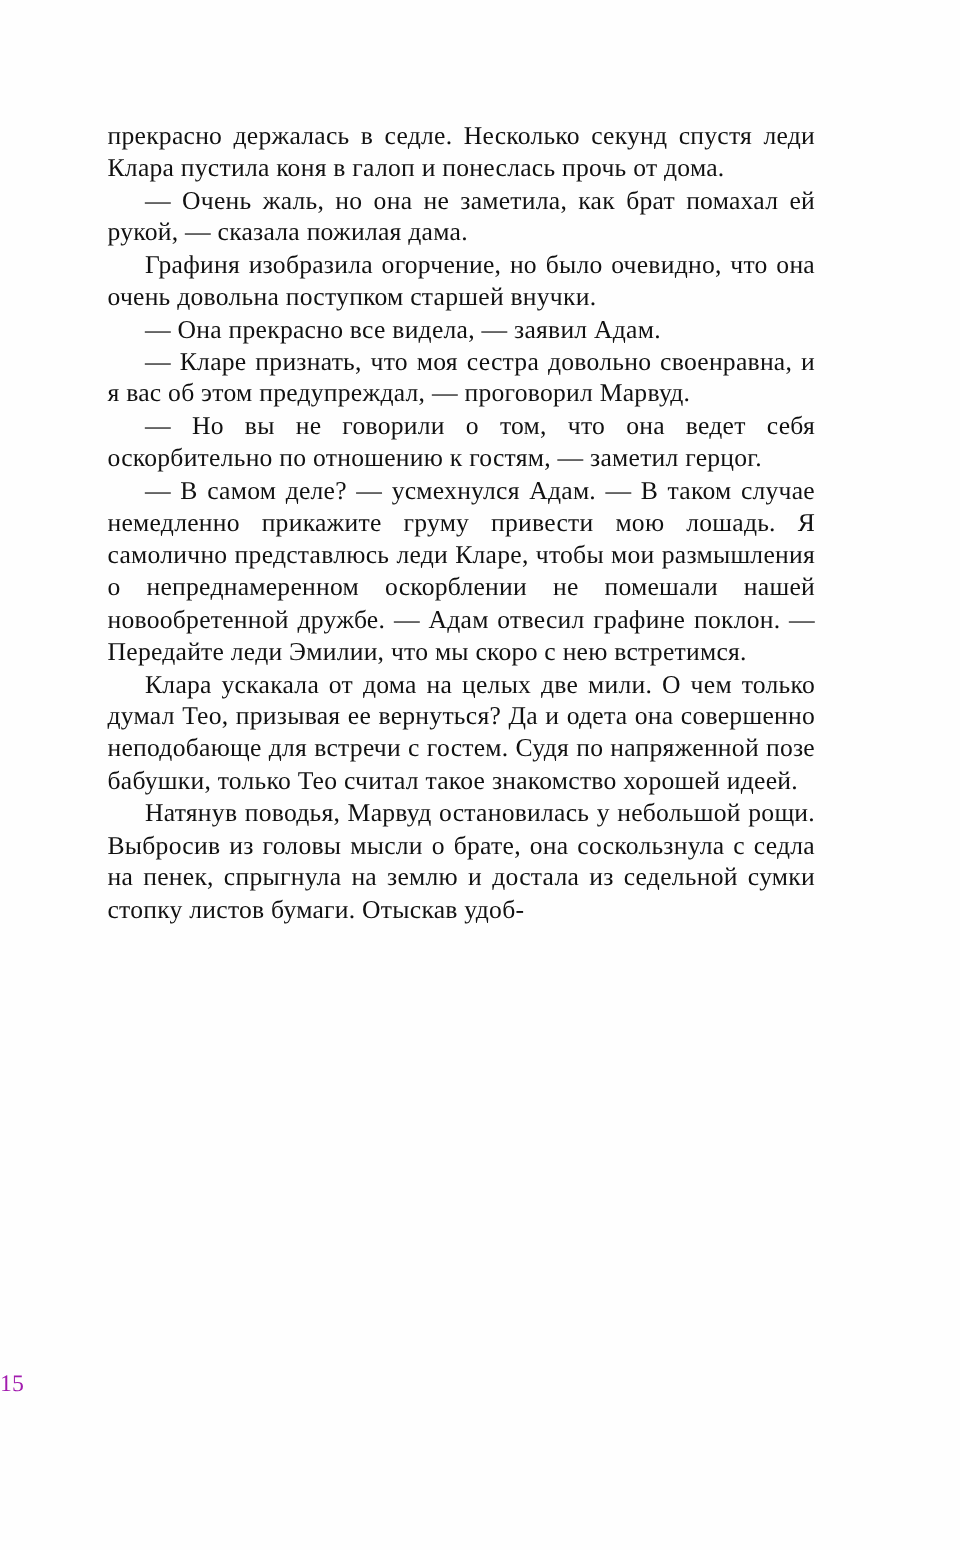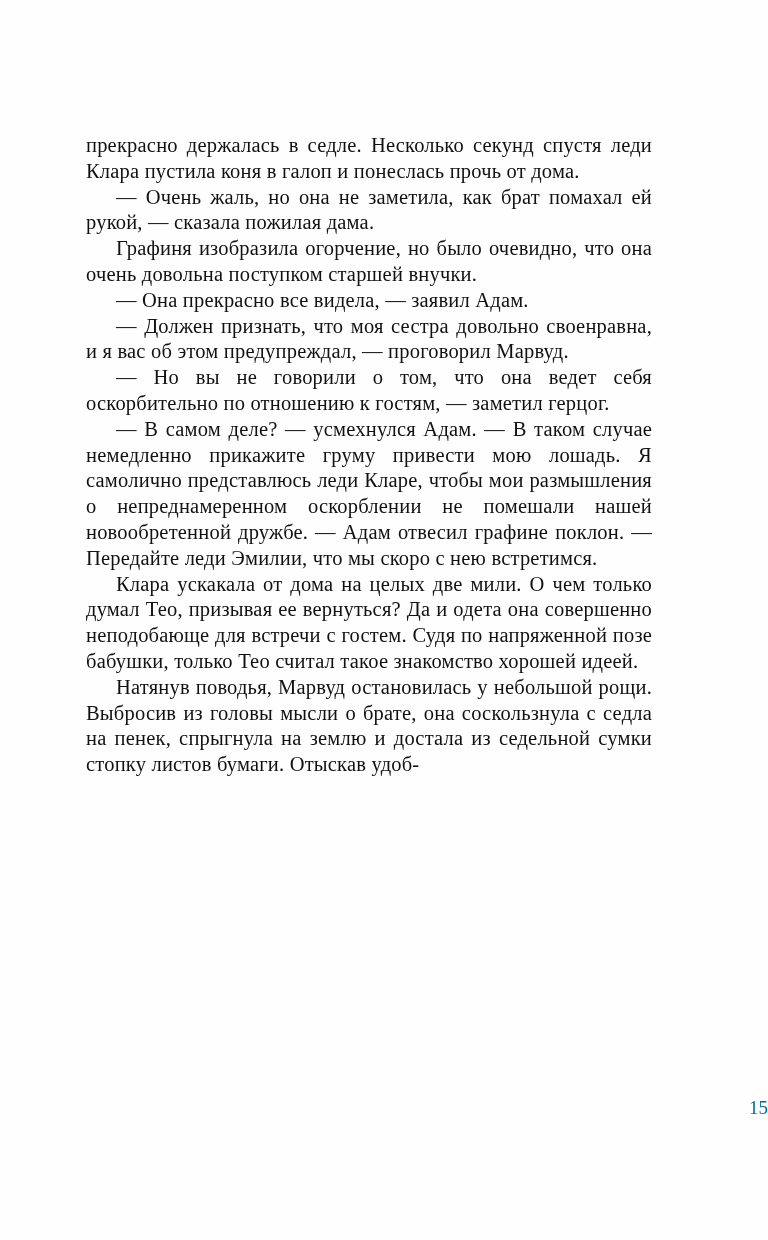--- a/index.html
+++ b/index.html
@@ -14,21 +14,20 @@
     background: #fefefe;
     color: #111111;
     font-family: "Liberation Serif", serif;
     overflow: hidden;
   }
   .text-area {
     position: absolute;
     left: 86px;
     top: 97px;
     width: 566px;
-    margin-top: 36px;
   }
   .text-area p {
     margin: 0;
     font-size: 20.5px;
     line-height: 25.8px;
     text-align: justify;
     text-indent: 30px;
     letter-spacing: 0.2px;
   }
   .text-area p.no-indent {
@@ -41,38 +40,38 @@
     font-weight: bold;
     font-family: "Liberation Serif", serif;
     color: #111111;
     letter-spacing: 0.3px;
   }
   .page-number {
     position: absolute;
     left: 0;
     right: 0;
     top: 1097px;
-    text-align: right;
+    text-align: left;
     font-size: 19px;
     font-family: "Liberation Serif", serif;
-    color: #0369a1;
+    color: #a21caf;
   }
 </style>
 </head>
 <body>
 
 <div class="book-page">
 
   <div class="text-area">
 
     <p class="no-indent">прекрасно держалась в седле. Несколько секунд спустя леди Клара пустила коня в галоп и понеслась прочь от дома.</p>
     <p>— Очень жаль, но она не заметила, как брат помахал ей рукой, — сказала пожилая дама.</p>
     <p>Графиня изобразила огорчение, но было очевидно, что она очень довольна поступком старшей внучки.</p>
     <p>— Она прекрасно все видела, — заявил Адам.</p>
-    <p>— Должен признать, что моя сестра довольно своенравна, и я вас об этом предупреждал, — проговорил Марвуд.</p>
+    <p>— Кларе признать, что моя сестра довольно своенравна, и я вас об этом предупреждал, — проговорил Марвуд.</p>
     <p>— Но вы не говорили о том, что она ведет себя оскорбительно по отношению к гостям, — заметил герцог.</p>
     <p>— В самом деле? — усмехнулся Адам. — В таком случае немедленно прикажите груму привести мою лошадь. Я самолично представлюсь леди Кларе, чтобы мои размышления о непреднамеренном оскорблении не помешали нашей новообретенной дружбе. — Адам отвесил графине поклон. — Передайте леди Эмилии, что мы скоро с нею встретимся.</p>
 
 
     <p>Клара ускакала от дома на целых две мили. О чем только думал Тео, призывая ее вернуться? Да и одета она совершенно неподобающе для встречи с гостем. Судя по напряженной позе бабушки, только Тео считал такое знакомство хорошей идеей.</p>
     <p>Натянув поводья, Марвуд остановилась у небольшой рощи. Выбросив из головы мысли о брате, она соскользнула с седла на пенек, спрыгнула на землю и достала из седельной сумки стопку листов бумаги. Отыскав удоб-</p>
 
   </div>
 
   <div class="page-number">15</div>

